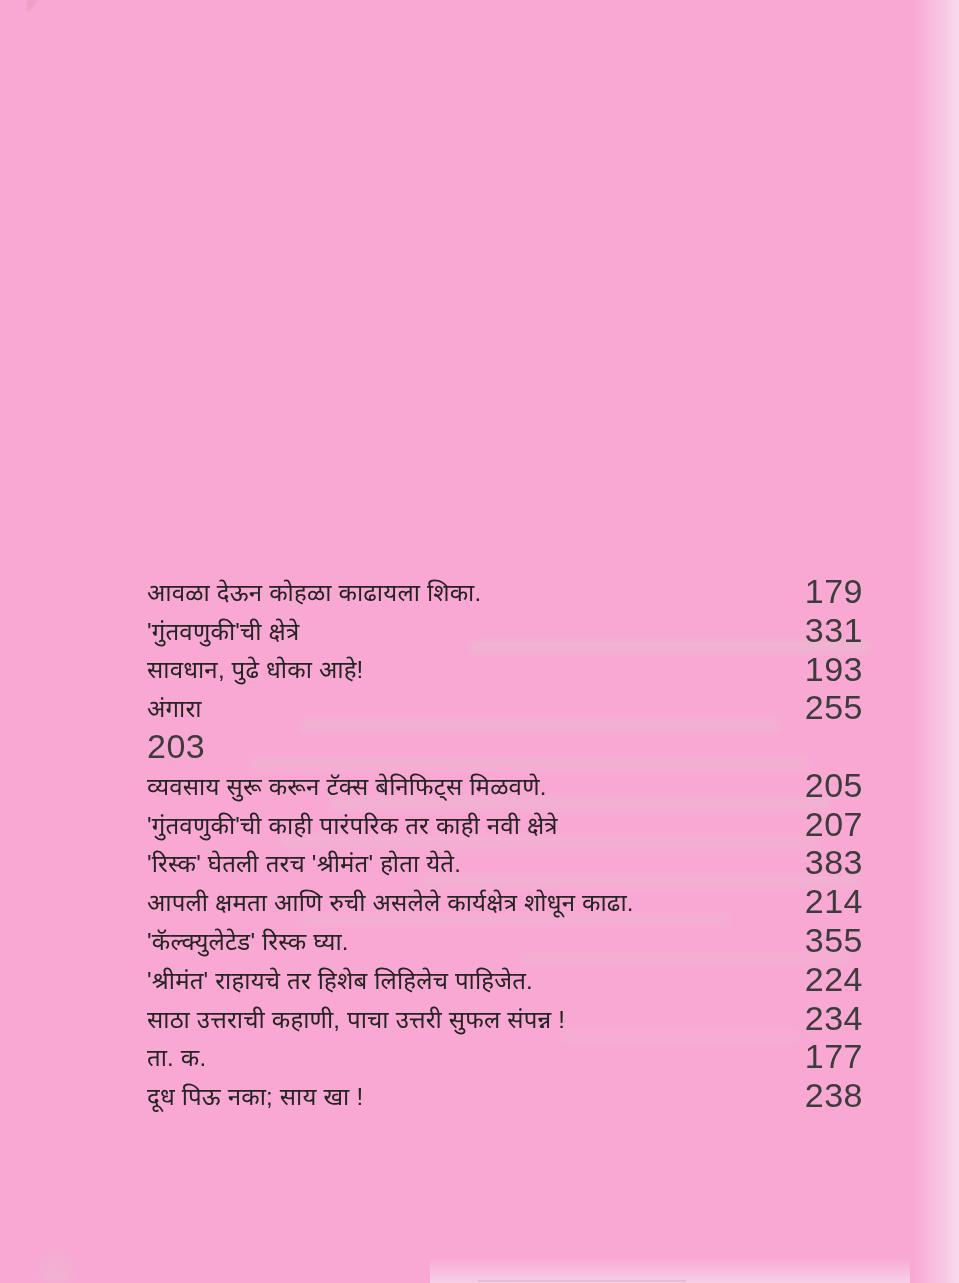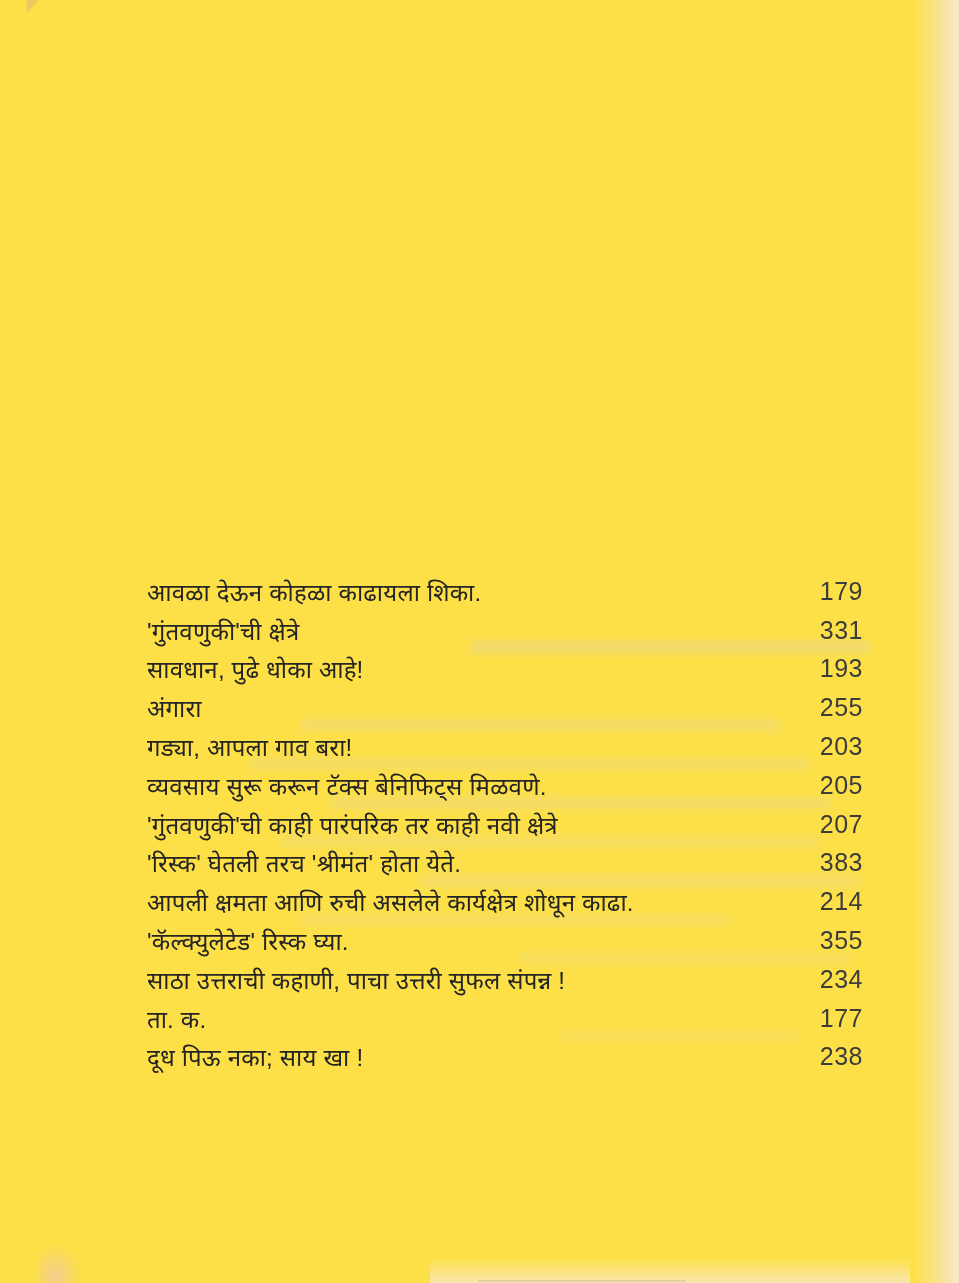--- a/index.html
+++ b/index.html
@@ -1,20 +1,20 @@
 <!DOCTYPE html>
 <html><head>
 <meta charset="utf-8">
 <style>
   html,body{margin:0;padding:0;background:#e8e8e8;}
   .page{
     position:relative;
     width:959px;height:1283px;
     margin:0 auto;
-    background:#fde047;
+    background:#f9a8d4;
     overflow:hidden;
     font-family:"Liberation Sans","DejaVu Sans",sans-serif;
   }
   
   .edge-right-tint{
     position:absolute;top:0;right:0;width:46px;height:100%;
     background:linear-gradient(to right, rgba(246,236,244,0) 0%, rgba(244,230,241,0.55) 70%, rgba(246,236,244,0.75) 100%);
     pointer-events:none;
   }
   .corner-mark{
@@ -65,21 +65,21 @@
     justify-content:space-between;
     align-items:center;
   }
   .toc-title{
     font-size:24px;
     color:#242424;
     letter-spacing:.2px;
     white-space:nowrap;
   }
   .toc-page{
-    font-size:25px;
+    font-size:34px;
     color:#3c3c3c;
     font-family:"Liberation Sans","DejaVu Sans",sans-serif;
     letter-spacing:.5px;
   }
 </style>
 </head>
 <body>
 
 <div class="page">
 
@@ -113,21 +113,20 @@
       <span class="toc-title">सावधान, पुढे धोका आहे!</span>
       <span class="toc-page">193</span>
     </div>
 
     <div class="toc-row">
       <span class="toc-title">अंगारा</span>
       <span class="toc-page">255</span>
     </div>
 
     <div class="toc-row">
-      <span class="toc-title">गड्या, आपला गाव बरा!</span>
       <span class="toc-page">203</span>
     </div>
 
     <div class="toc-row">
       <span class="toc-title">व्यवसाय सुरू करून टॅक्स बेनिफिट्स मिळवणे.</span>
       <span class="toc-page">205</span>
     </div>
 
     <div class="toc-row">
       <span class="toc-title">'गुंतवणुकी'ची काही पारंपरिक तर काही नवी क्षेत्रे</span>
@@ -142,20 +141,24 @@
     <div class="toc-row">
       <span class="toc-title">आपली क्षमता आणि रुची असलेले कार्यक्षेत्र शोधून काढा.</span>
       <span class="toc-page">214</span>
     </div>
 
     <div class="toc-row">
       <span class="toc-title">'कॅल्क्युलेटेड' रिस्क घ्या.</span>
       <span class="toc-page">355</span>
     </div>
 
+    <div class="toc-row">
+      <span class="toc-title">'श्रीमंत' राहायचे तर हिशेब लिहिलेच पाहिजेत.</span>
+      <span class="toc-page">224</span>
+    </div>
 
 
     <div class="toc-row">
       <span class="toc-title">साठा उत्तराची कहाणी, पाचा उत्तरी सुफल संपन्न !</span>
       <span class="toc-page">234</span>
     </div>
 
     <div class="toc-row">
       <span class="toc-title">ता. क.</span>
       <span class="toc-page">177</span>

